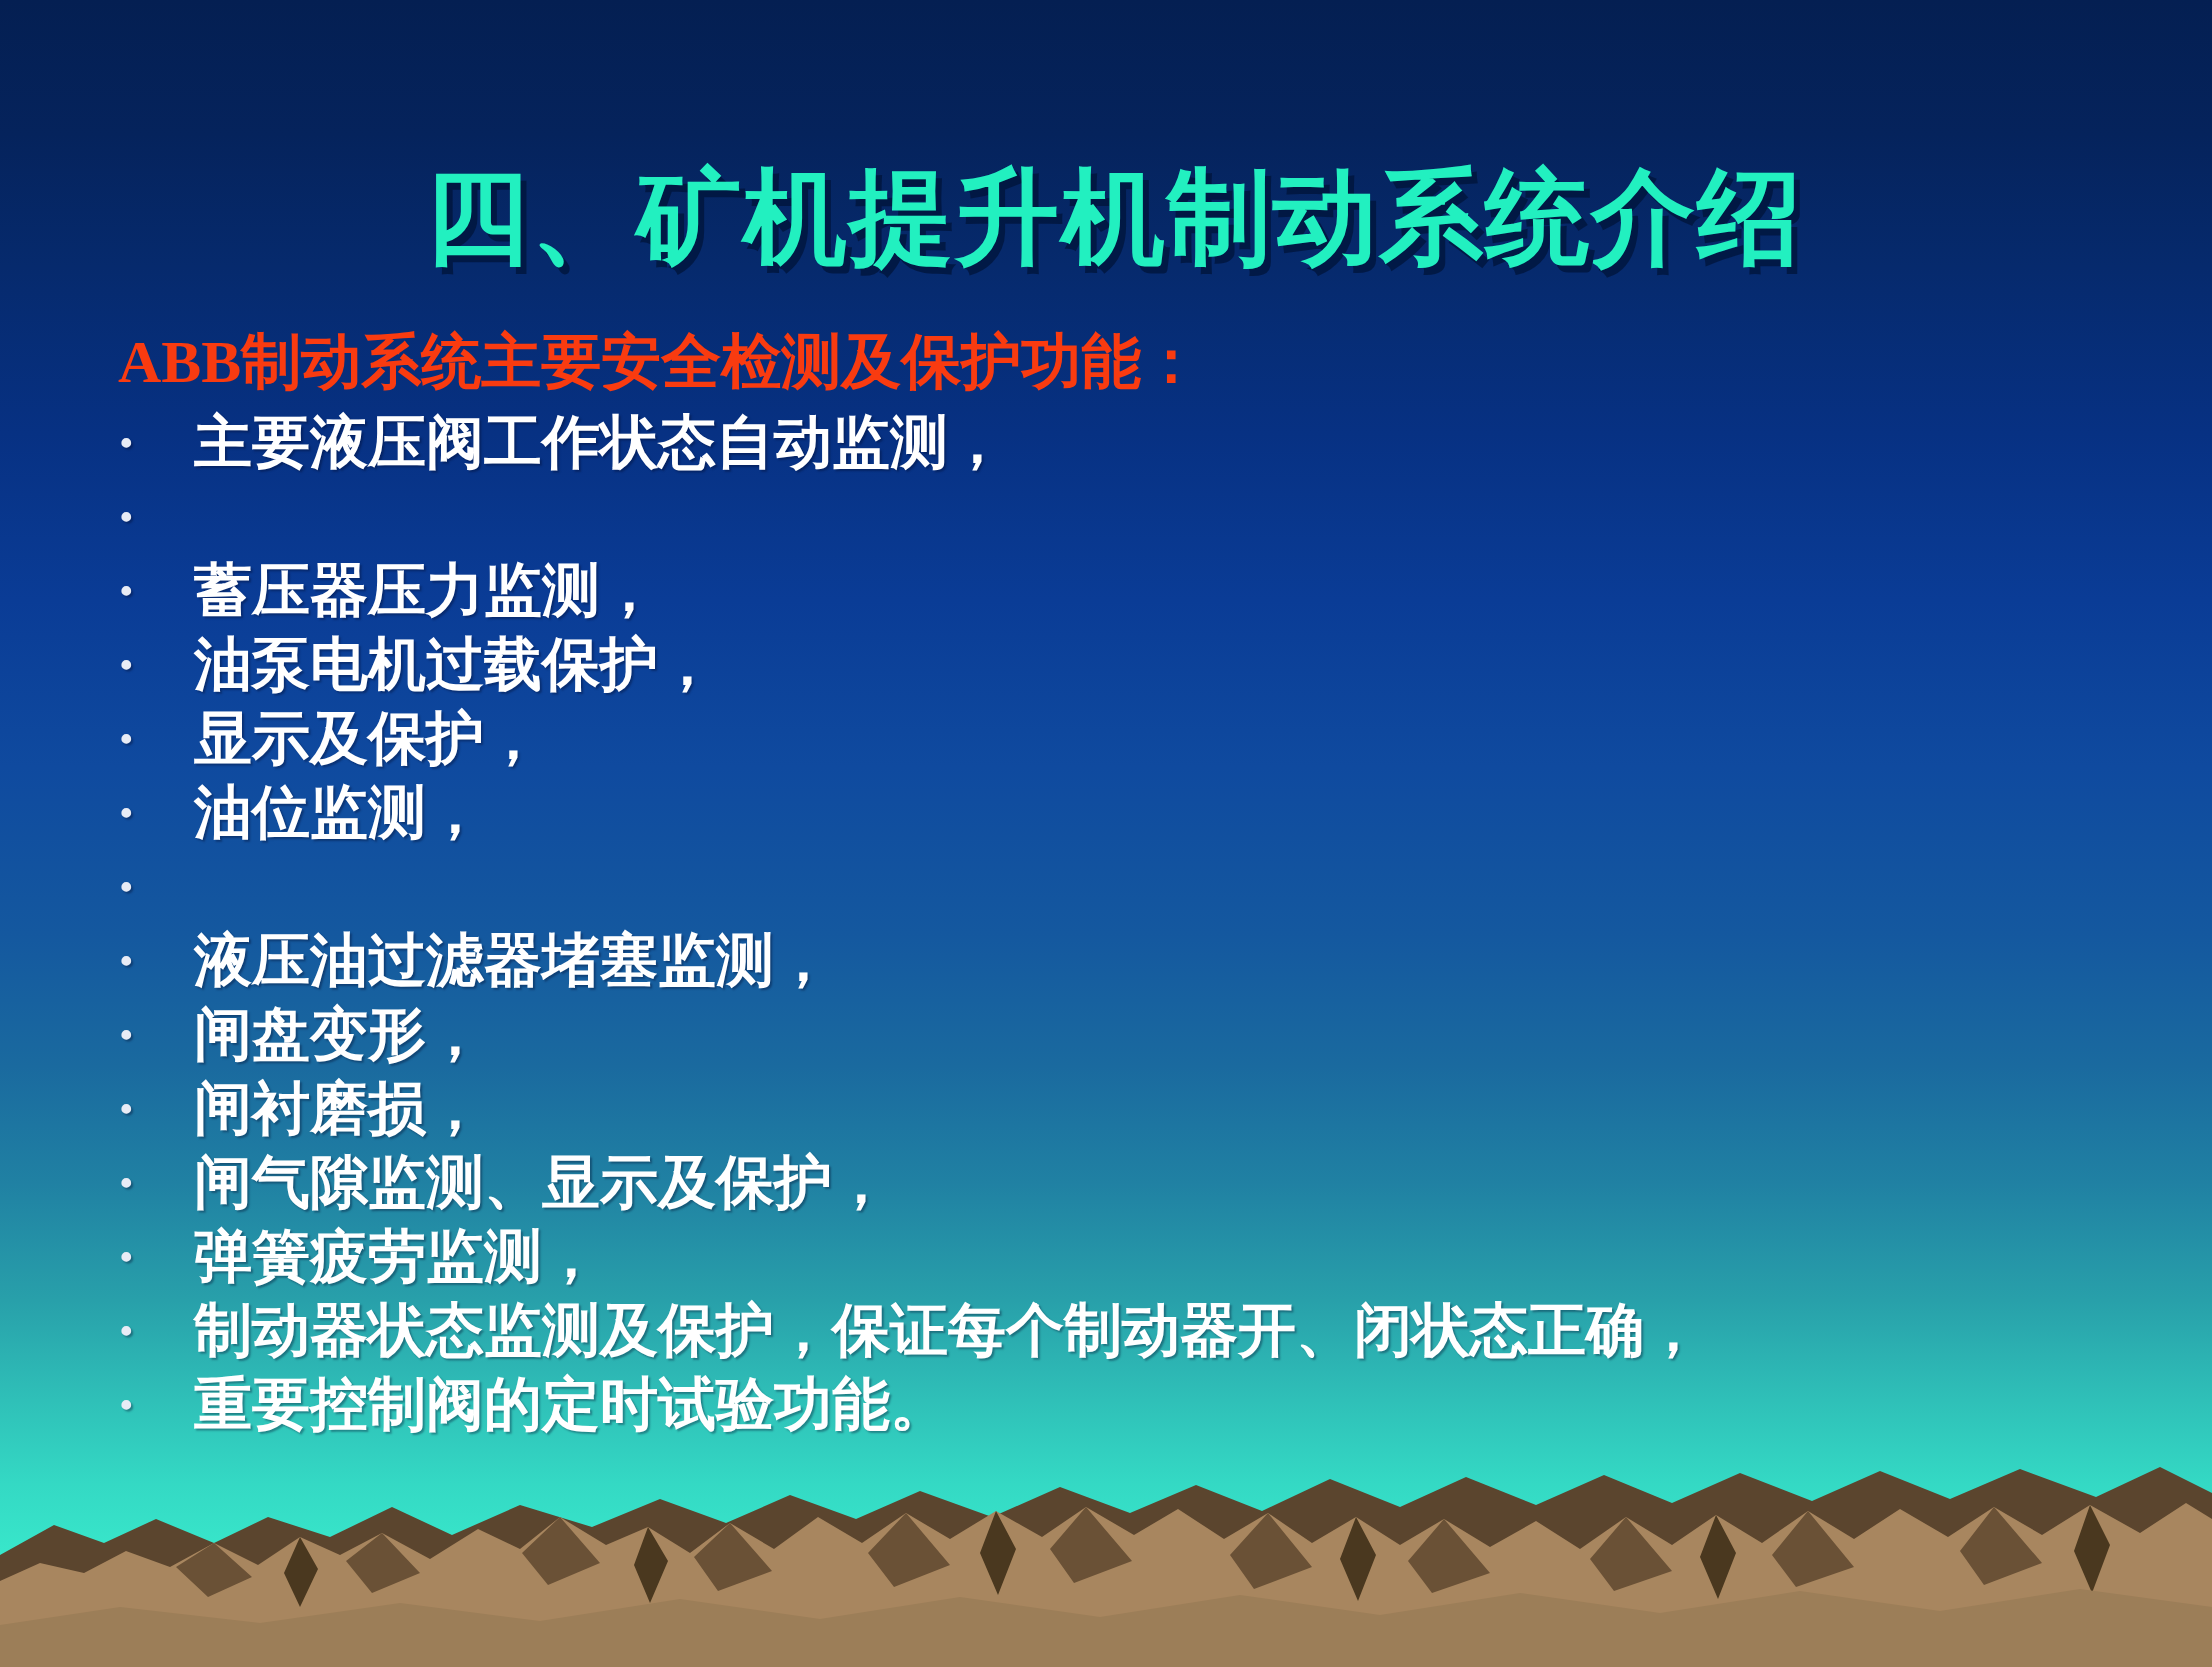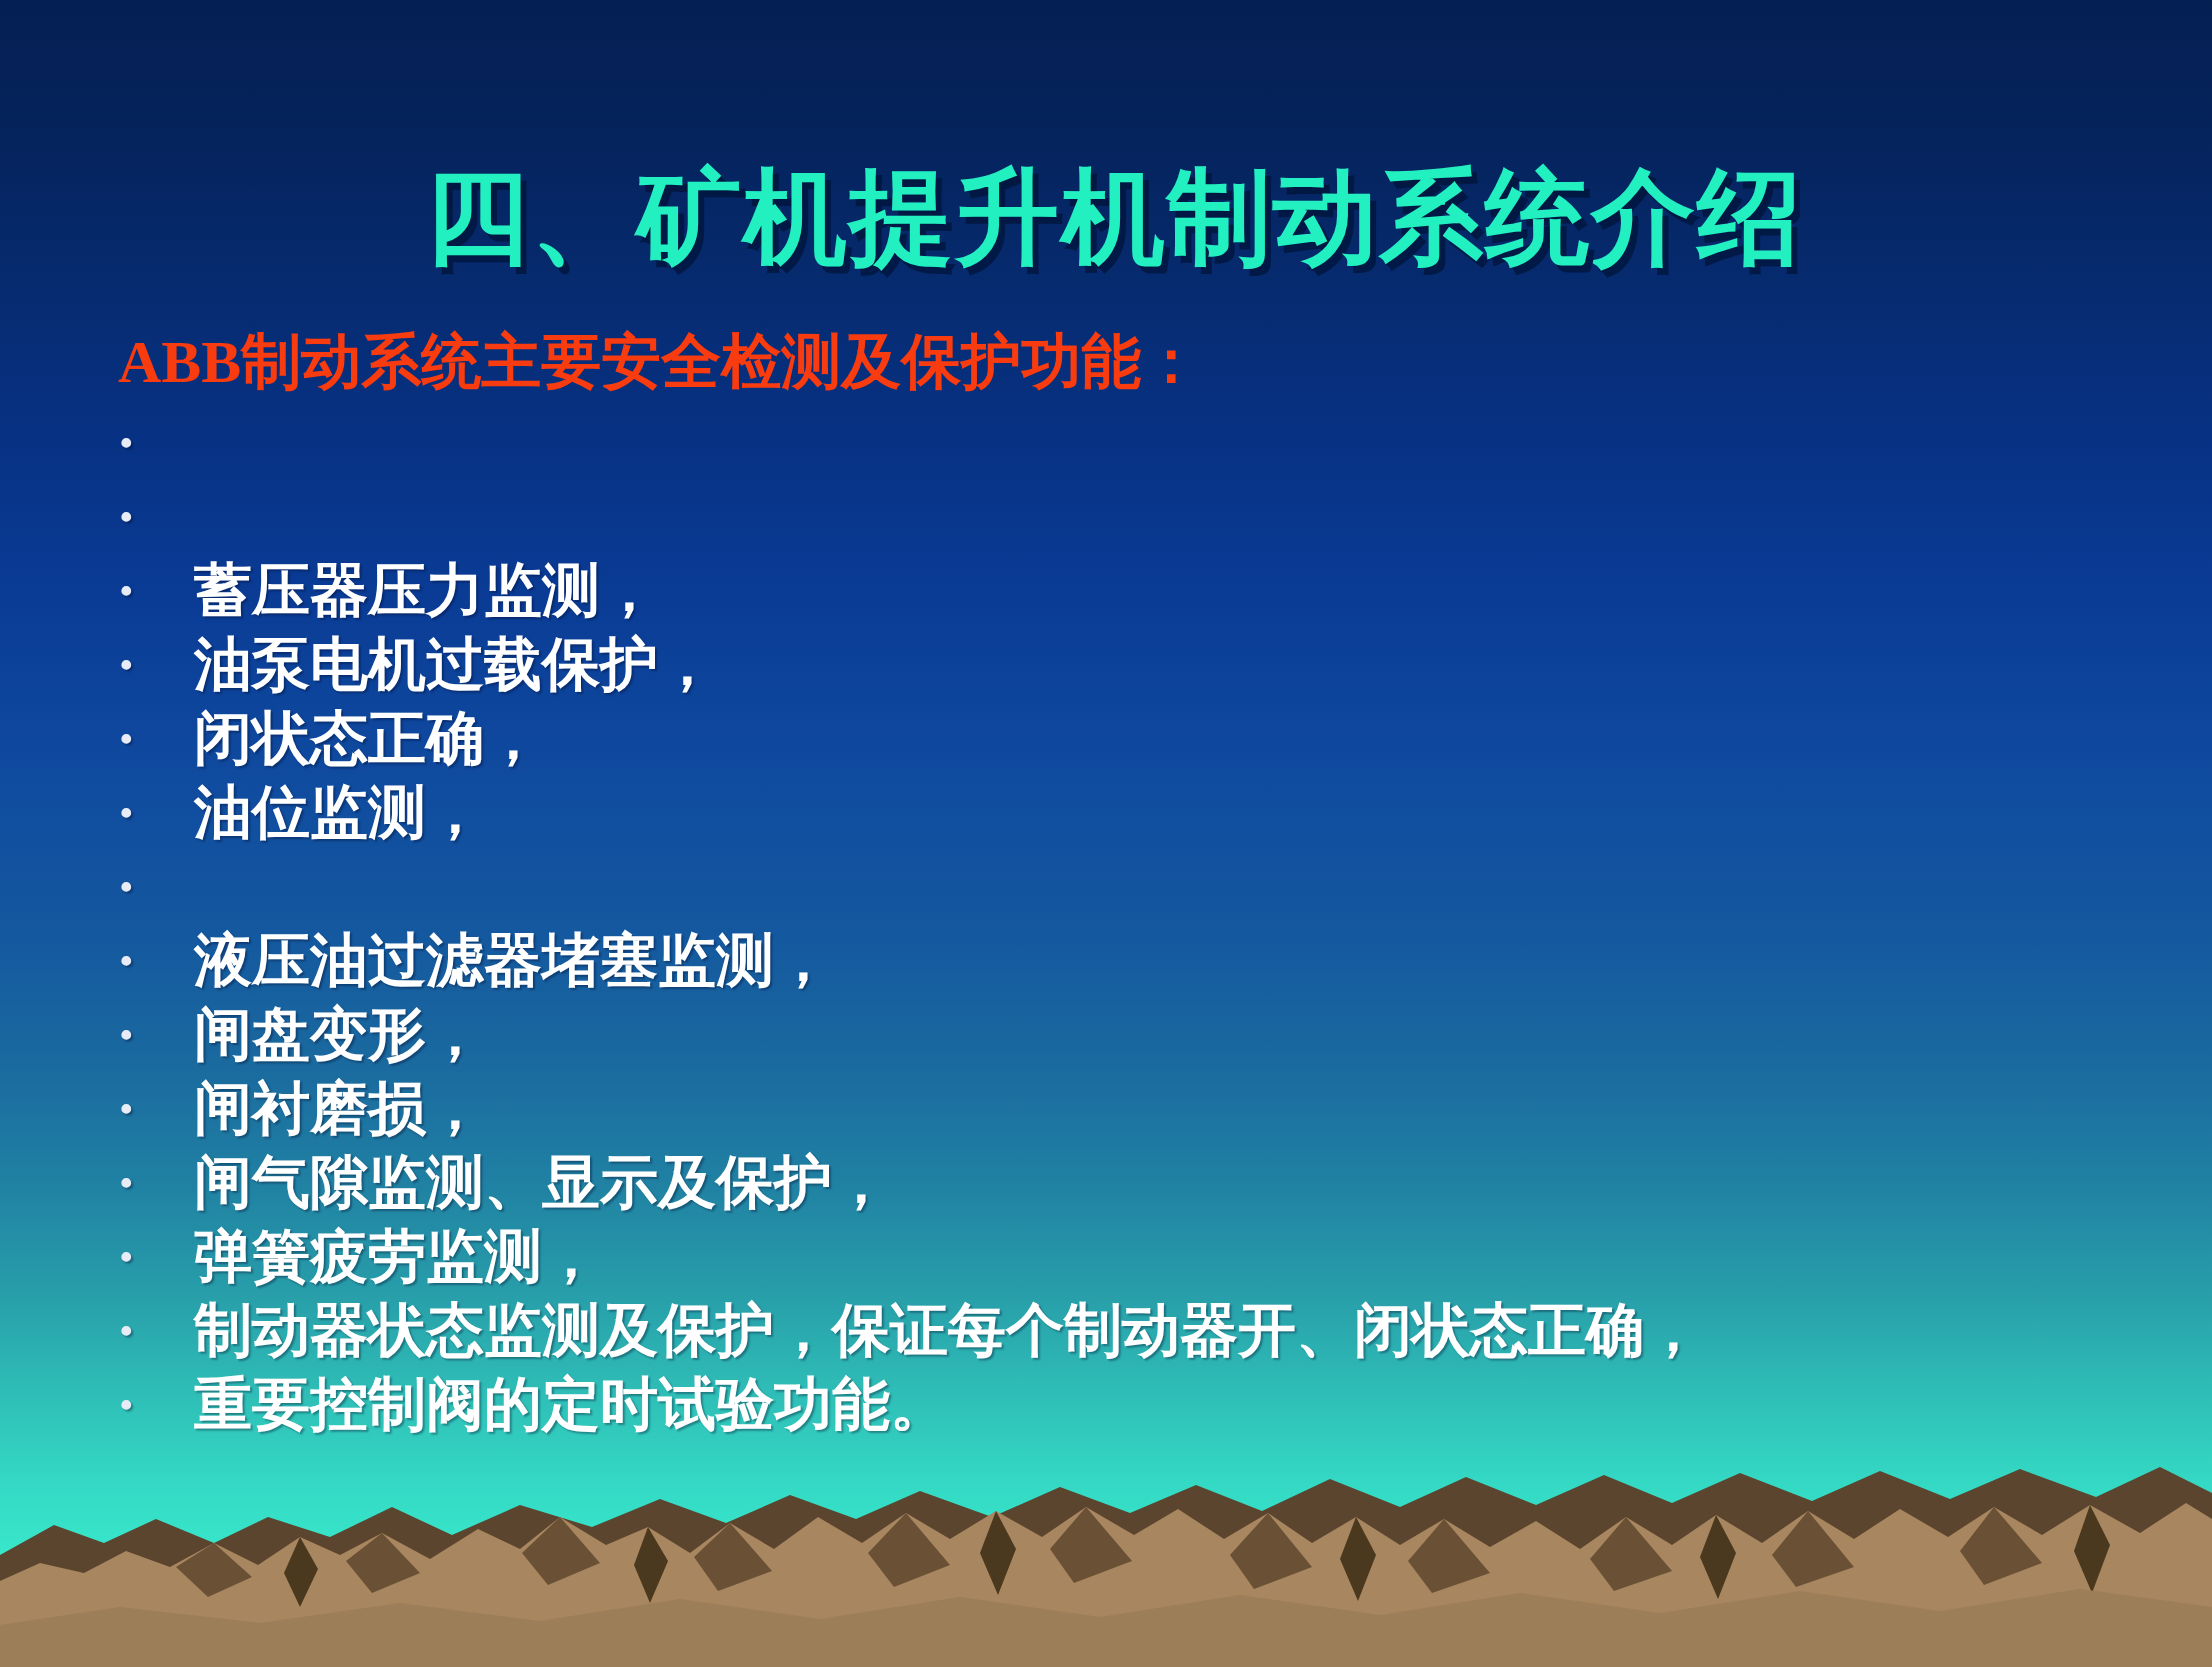--- a/index.html
+++ b/index.html
@@ -116,35 +116,36 @@
     <h1 id="slide-title">四、矿机提升机制动系统介绍</h1>
   </div>
 
   <div id="body-area">
 
     <div id="subtitle">ABB制动系统主要安全检测及保护功能：</div>
 
     <ul id="bullet-list">
       <li>
         <span class="bullet-mark">•</span>
+        <span class="bullet-text">主要液压阀工作状态自动监测，</span>
       </li>
       <li>
         <span class="bullet-mark">•</span>
       </li>
       <li>
         <span class="bullet-mark">•</span>
         <span class="bullet-text">蓄压器压力监测，</span>
       </li>
       <li>
         <span class="bullet-mark">•</span>
         <span class="bullet-text">油泵电机过载保护，</span>
       </li>
       <li>
         <span class="bullet-mark">•</span>
-        <span class="bullet-text">闭状态正确，</span>
+        <span class="bullet-text">显示及保护，</span>
       </li>
       <li>
         <span class="bullet-mark">•</span>
         <span class="bullet-text">油位监测，</span>
       </li>
       <li>
         <span class="bullet-mark">•</span>
       </li>
       <li>
         <span class="bullet-mark">•</span>

